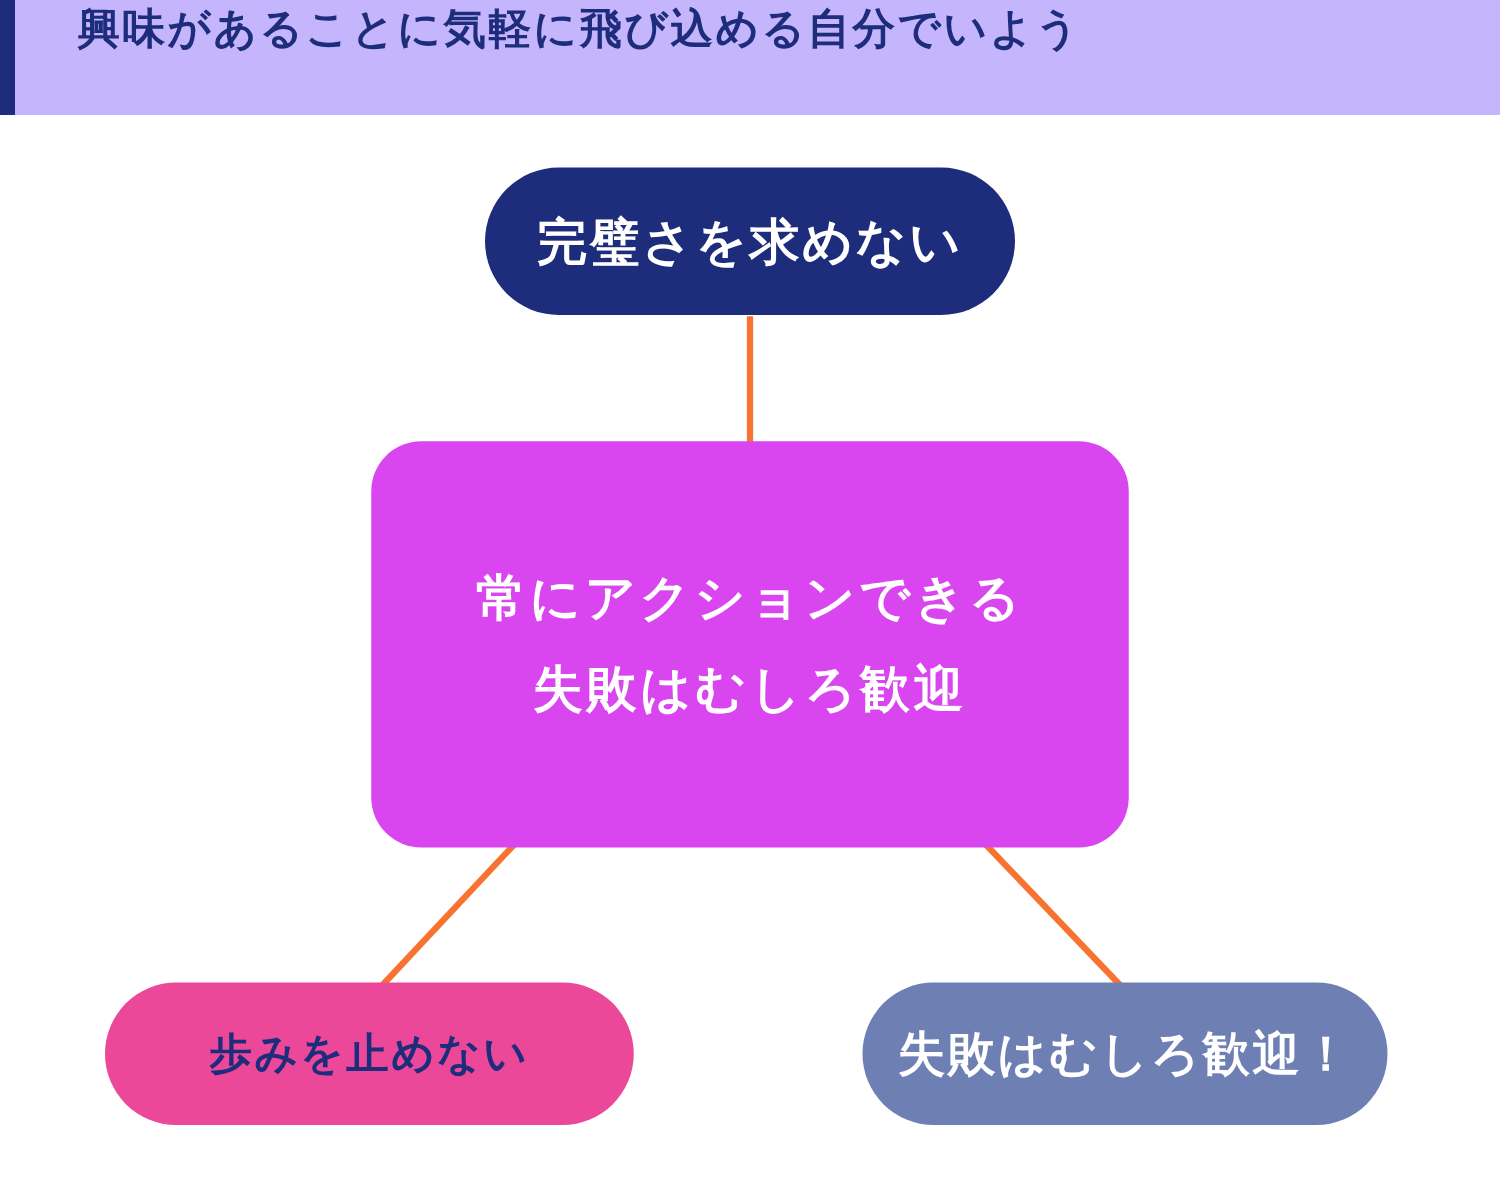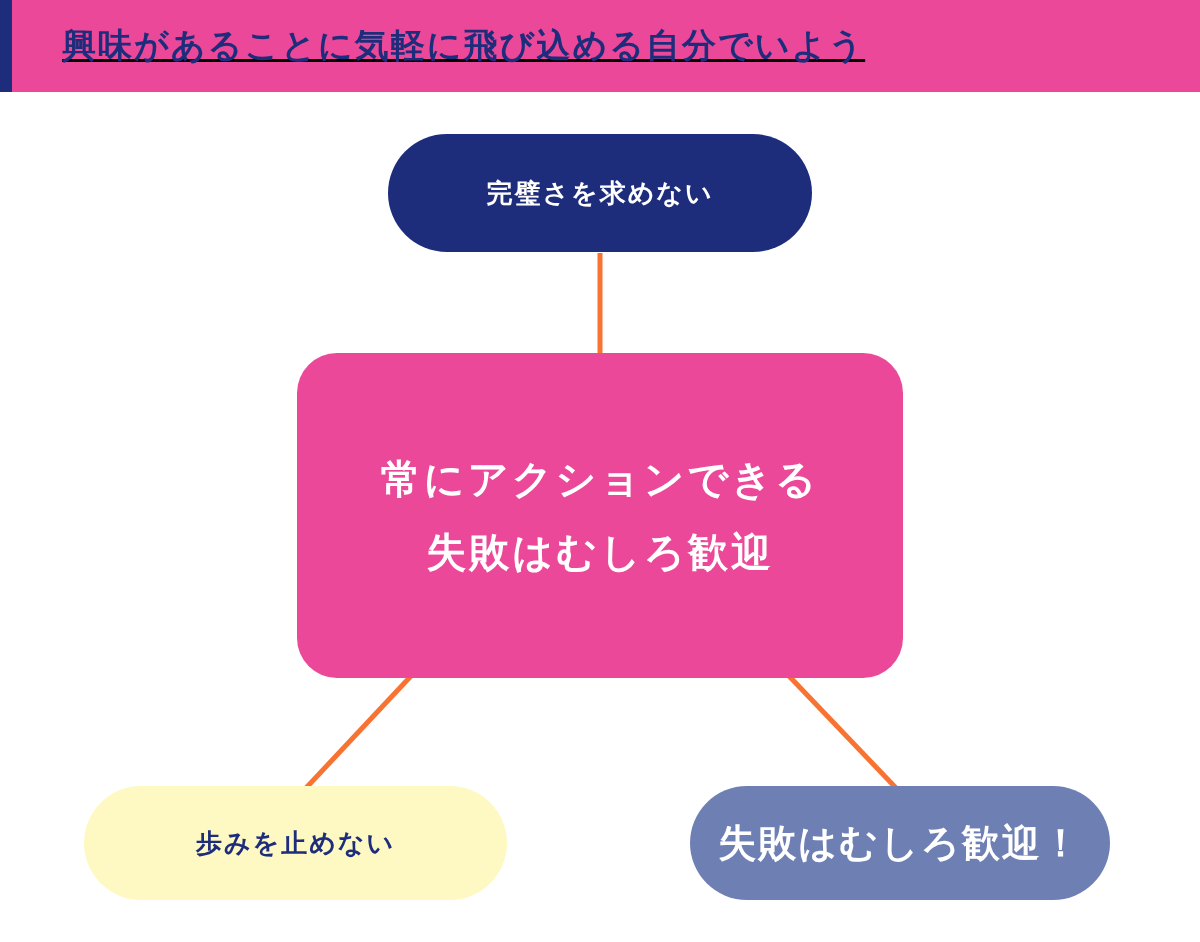--- a/index.html
+++ b/index.html
@@ -15,24 +15,22 @@
     background: #ffffff;
     overflow: hidden;
   }
 
   
   .header {
     position: absolute;
     top: 0; left: 0;
     width: 1200px;
     height: 92px;
-    background: #ec4899;
+    background: #c4b5fd;
     display: flex;
-    align-items: center;
-    text-decoration: underline;
   }
   .header-accent {
     position: absolute;
     top: 0; left: 0;
     width: 12px;
     height: 92px;
     background: #1E2D7B;
   }
   .header-title {
     margin-left: 62px;
@@ -64,47 +62,47 @@
     white-space: nowrap;
   }
   .node-top {
     left: 388px;
     top: 134px;
     width: 424px;
     height: 118px;
     border-radius: 59px;
     background: #1E2D7B;
     color: #ffffff;
-    font-size: 26px;
+    font-size: 40px;
     letter-spacing: 2px;
   }
   .node-center {
     left: 297px;
     top: 353px;
     width: 606px;
     height: 325px;
     border-radius: 40px;
-    background: #ec4899;
+    background: #d946ef;
     color: #ffffff;
     font-size: 40px;
     letter-spacing: 3px;
     flex-direction: column;
   }
   .node-center .line {
     line-height: 73px;
   }
   .node-bottom-left {
     left: 84px;
     top: 786px;
     width: 423px;
     height: 114px;
     border-radius: 57px;
-    background: #fef9c3;
+    background: #ec4899;
     color: #1E2D7B;
-    font-size: 26px;
+    font-size: 34px;
     letter-spacing: 2px;
   }
   .node-bottom-right {
     left: 690px;
     top: 786px;
     width: 420px;
     height: 114px;
     border-radius: 57px;
     background: #6E7FB4;
     color: #ffffff;

